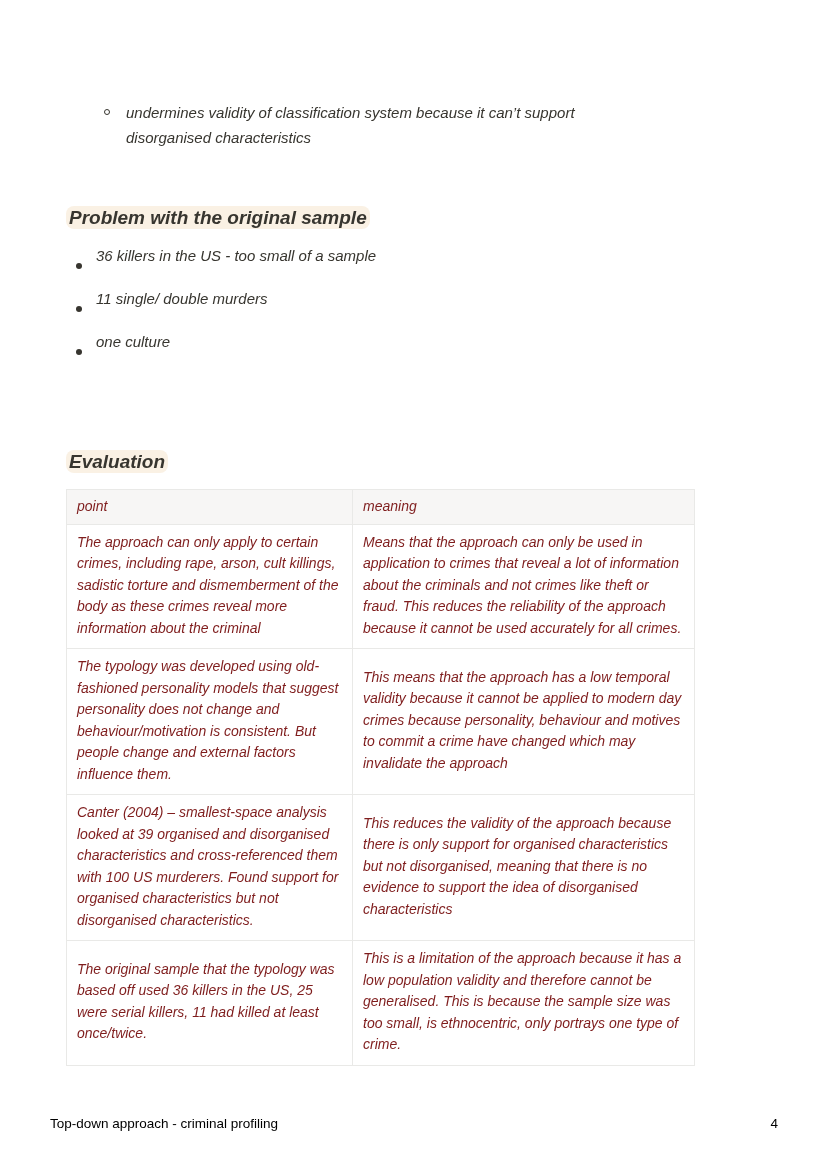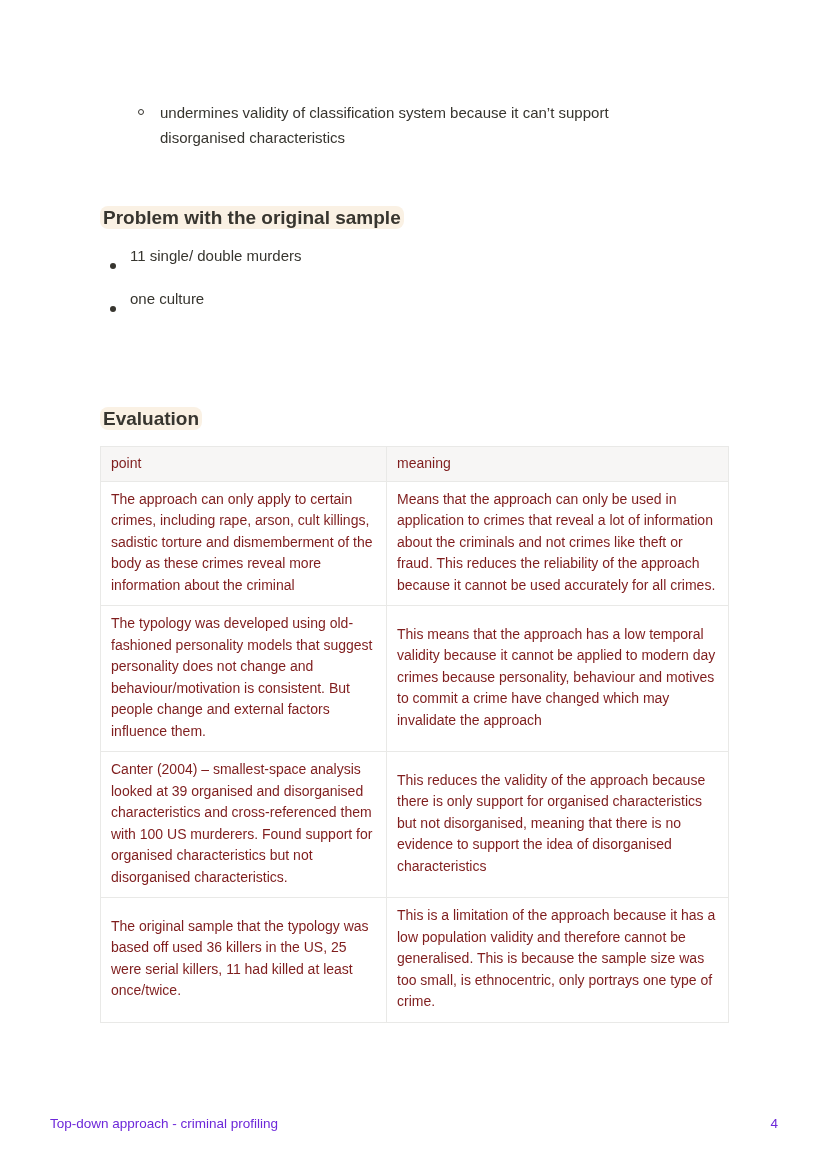--- a/index.html
+++ b/index.html
@@ -11,21 +11,22 @@
   }
   .page {
     position: relative;
     width: 828px;
     height: 1171px;
     background: #ffffff;
     overflow: hidden;
     margin: 0 auto;
   }
   .content {
-    padding: 100px 100px 0 100px;
+    padding: 100px 100px 0 66px;
+    font-style: italic;
   }
 
   
   .nested-bullet {
     display: flex;
     align-items: flex-start;
     padding-left: 38px;
     font-size: 15px;
     line-height: 25px;
     max-width: 560px;
@@ -114,41 +115,45 @@
   
   .footer {
     position: absolute;
     left: 50px;
     right: 50px;
     bottom: 40px;
     display: flex;
     justify-content: space-between;
     align-items: baseline;
     font-size: 13.5px;
-    color: #6d28d9;
+    color: #000000;
   }
 </style>
 </head>
 <body>
 
 <div class="page">
   <div class="content">
 
     <div class="nested-bullet">
       <span class="marker-cell">
           <span class="circle-marker"></span>
         </span>
       <span>undermines validity of classification system because it can’t support disorganised characteristics</span>
     </div>
 
     <h2 class="section-heading heading-problem">
       <span class="hl">Problem with the original sample</span>
     </h2>
 
     <ul class="bullet-list">
+      <li>
+        <span class="marker-cell"><span class="disc-marker"></span></span>
+        <span>36 killers in the US - too small of a sample</span>
+      </li>
       <li>
         <span class="marker-cell"><span class="disc-marker"></span></span>
         <span>11 single/ double murders</span>
       </li>
       <li>
         <span class="marker-cell"><span class="disc-marker"></span></span>
         <span>one culture</span>
       </li>
     </ul>
 

